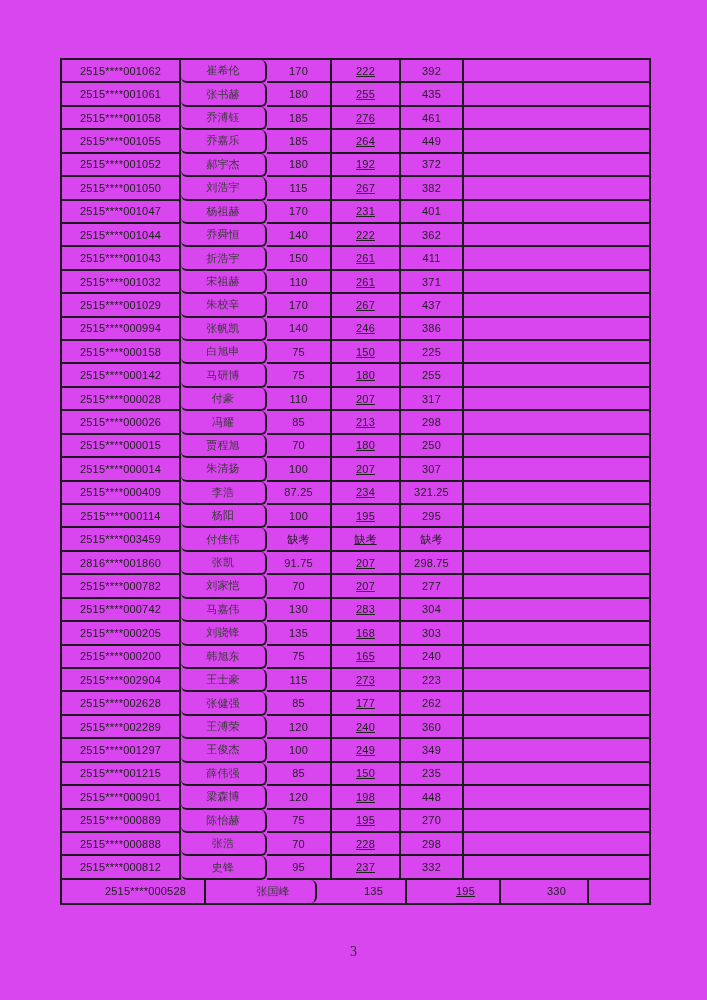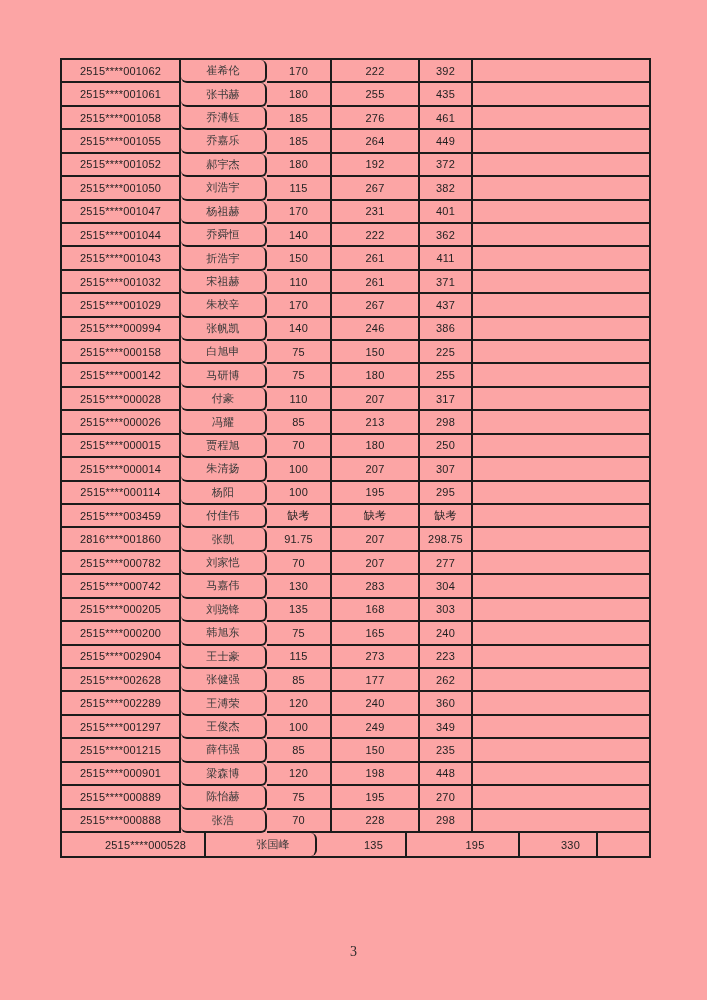--- a/index.html
+++ b/index.html
@@ -4,21 +4,21 @@
 <style>
   html, body {
     margin: 0;
     padding: 0;
     background: #ffffff;
   }
   .page {
     position: relative;
     width: 707px;
     height: 1000px;
-    background: #fca5a5;
+    background: #d946ef;
     overflow: hidden;
     font-family: "Liberation Sans", "DejaVu Sans", sans-serif;
   }
   .score-table {
     position: absolute;
     left: 60px;
     top: 58px;
     width: 591px;
     box-sizing: border-box;
     border: 2px solid #1b1b1b;
@@ -39,22 +39,22 @@
     color: #1f1f1f;
     white-space: nowrap;
     overflow: hidden;
     letter-spacing: 0.2px;
   }
   .row:last-child .cell { border-bottom: none; margin-left: 25px; }
   .cell:last-child { border-right: none; }
   .c0 { width: 119px; }
   .c1 { width: 86px;  color: #3a3a3a; font-family: "DejaVu Serif", "Liberation Serif", serif; border-radius: 6px; }
   .c2 { width: 65px; text-align: right; }
-  .c3 { width: 88px; }
-  .c4 { width: 53px; }
+  .c3 { width: 69px; text-decoration: underline; }
+  .c4 { width: 63px; }
   .c5 { flex: 1; }
   .page-number {
     position: absolute;
     left: 0;
     right: 0;
     top: 944px;
     text-align: center;
     font-family: "Liberation Serif", "DejaVu Serif", serif;
     font-size: 14px;
     color: #2b2b2b;
@@ -203,20 +203,28 @@
       </div>
       <div class="row">
         <div class="cell c0">2515****000014</div>
         <div class="cell c1">朱清扬</div>
         <div class="cell c2">100</div>
         <div class="cell c3">207</div>
         <div class="cell c4">307</div>
         <div class="cell c5"></div>
       </div>
       <div class="row">
+        <div class="cell c0">2515****000409</div>
+        <div class="cell c1">李浩</div>
+        <div class="cell c2">87.25</div>
+        <div class="cell c3">234</div>
+        <div class="cell c4">321.25</div>
+        <div class="cell c5"></div>
+      </div>
+      <div class="row">
         <div class="cell c0">2515****000114</div>
         <div class="cell c1">杨阳</div>
         <div class="cell c2">100</div>
         <div class="cell c3">195</div>
         <div class="cell c4">295</div>
         <div class="cell c5"></div>
       </div>
       <div class="row">
         <div class="cell c0">2515****003459</div>
         <div class="cell c1">付佳伟</div>
@@ -323,20 +331,28 @@
       </div>
       <div class="row">
         <div class="cell c0">2515****000888</div>
         <div class="cell c1">张浩</div>
         <div class="cell c2">70</div>
         <div class="cell c3">228</div>
         <div class="cell c4">298</div>
         <div class="cell c5"></div>
       </div>
       <div class="row">
+        <div class="cell c0">2515****000812</div>
+        <div class="cell c1">史锋</div>
+        <div class="cell c2">95</div>
+        <div class="cell c3">237</div>
+        <div class="cell c4">332</div>
+        <div class="cell c5"></div>
+      </div>
+      <div class="row">
         <div class="cell c0">2515****000528</div>
         <div class="cell c1">张国峰</div>
         <div class="cell c2">135</div>
         <div class="cell c3">195</div>
         <div class="cell c4">330</div>
         <div class="cell c5"></div>
       </div>
     </div>
   <div class="page-number">3</div>
 </div>

